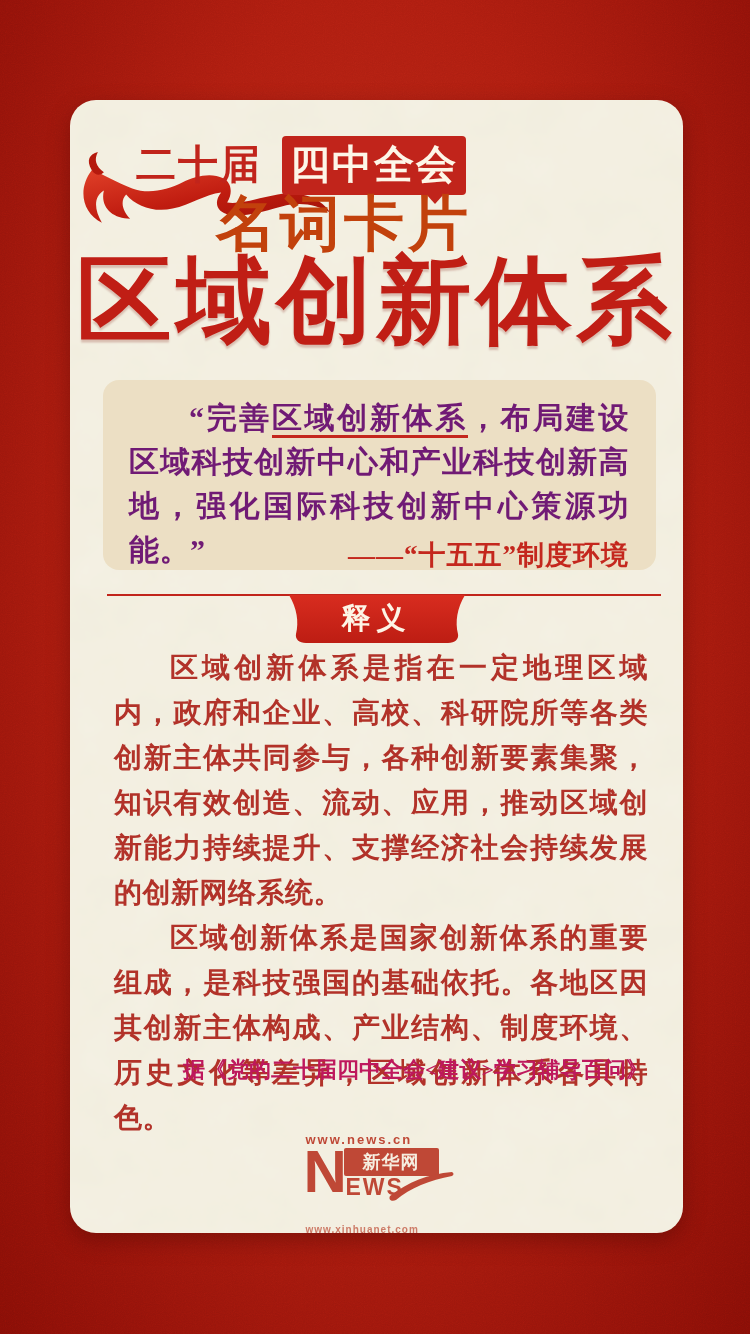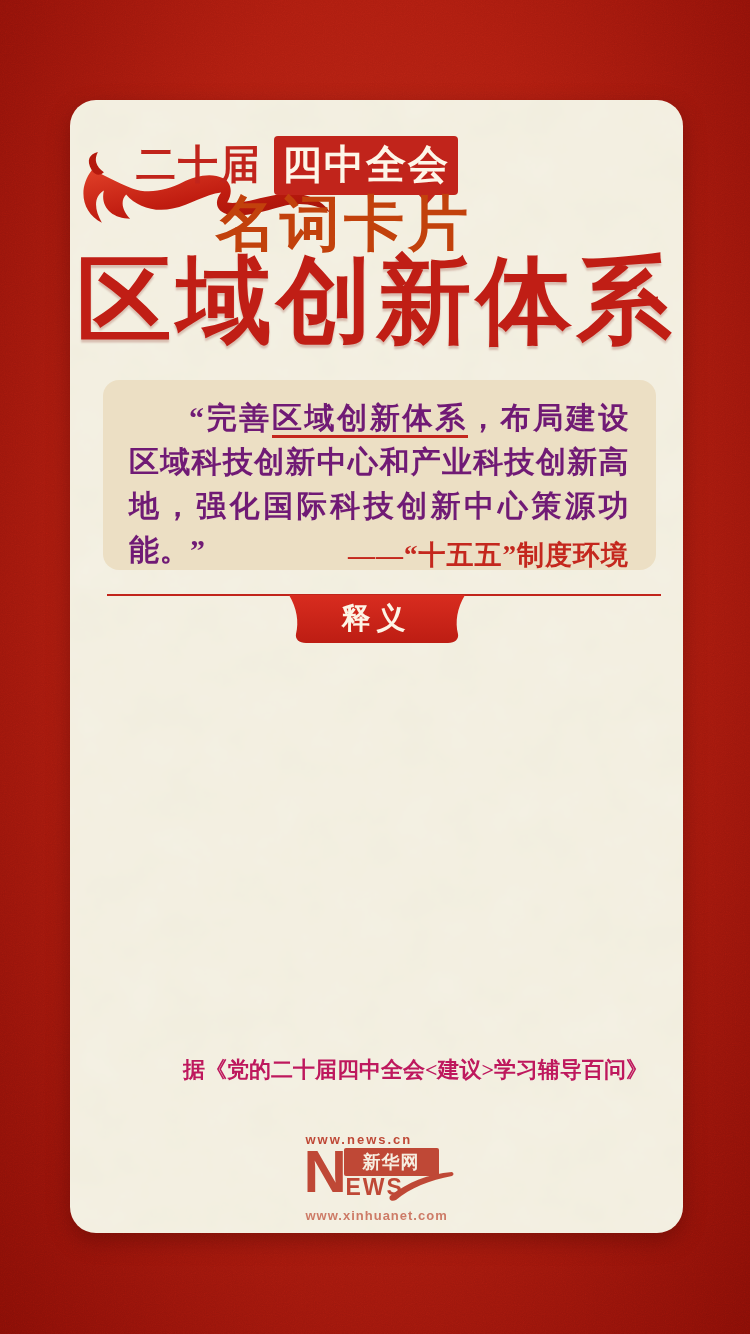--- a/index.html
+++ b/index.html
@@ -13,21 +13,21 @@
   .card{
     position:absolute;left:70px;top:100px;width:613px;height:1133px;
     background:#f2eedf;border-radius:26px;overflow:hidden;
     box-shadow:0 8px 22px rgba(60,5,2,.35);
   }
   .tex-paper{opacity:.5;mix-blend-mode:soft-light;}
   .abs{position:absolute;}
 
   
   .hdr-row1{left:66px;top:36px;font-size:40px;font-weight:bold;color:#c1241b;letter-spacing:2px;white-space:nowrap;z-index:3;}
-  .hdr-box{display:inline-block;position:relative;background:#c1241b;color:#fdf6e8;padding:1px 8px 3px;border-radius:4px;margin-left:12px;}
+  .hdr-box{display:inline-block;position:relative;background:#c1241b;color:#fdf6e8;padding:1px 8px 3px;border-radius:4px;margin-left:20px;}
   .hdr-notch{position:absolute;right:22px;bottom:-9px;width:0;height:0;
     border-left:9px solid transparent;border-right:9px solid transparent;border-top:10px solid #c1241b;}
   .hdr-row2{left:146px;top:84px;font-size:60px;font-weight:bold;color:#c2410c;letter-spacing:4px;z-index:3;}
   .ribbon{left:6px;top:50px;width:266px;height:96px;z-index:2;}
 
   
   .title{left:0;top:148px;width:613px;text-align:center;font-size:95px;line-height:1.12;
     font-weight:bold;color:#c01e15;letter-spacing:5px;
     text-shadow:0 3px 2px rgba(125,12,5,.22);}
 
@@ -56,21 +56,21 @@
   
   .logo{left:50%;top:1032px;transform:translateX(-50%);width:170px;text-align:left;
     font-family:"Liberation Sans","DejaVu Sans",sans-serif;color:#bf4836;}
   .logo-url-top{font-size:13px;font-weight:bold;letter-spacing:2px;margin-left:14px;}
   .logo-main{position:relative;height:58px;margin-top:1px;}
   .logo-n{position:absolute;left:12px;top:-6px;font-size:60px;font-weight:bold;line-height:1;}
   .logo-cn{position:absolute;left:52px;top:0;background:#bf4836;color:#f6eee0;
     font-size:18px;font-weight:bold;padding:2px 19px;letter-spacing:1px;border-radius:2px;}
   .logo-ews{position:absolute;left:54px;top:26px;font-size:23px;font-weight:bold;letter-spacing:2px;}
   .logo-swoosh{position:absolute;left:96px;top:22px;}
-  .logo-url-bottom{font-size:13px;font-weight:bold;letter-spacing:1px;color:#cd7b67;margin-left:14px;margin-top:2px;}
+  .logo-url-bottom{font-size:10px;font-weight:bold;letter-spacing:1px;color:#cd7b67;margin-left:14px;margin-top:18px;}
 </style>
 </head>
 <body>
 
 <div class="stage">
 
   <svg class="tex tex-bg" xmlns="http://www.w3.org/2000/svg">
     <filter id="nbg">
         <feTurbulence type="fractalNoise" baseFrequency="0.9" numOctaves="2" stitchTiles="stitch"></feTurbulence>
         <feColorMatrix type="saturate" values="0"></feColorMatrix>
@@ -119,20 +119,24 @@
           <linearGradient id="bg2" x1="0" y1="0" x2="0" y2="1">
             <stop offset="0" stop-color="#d82c1f"></stop>
               <stop offset="1" stop-color="#bd1d13"></stop>
           </linearGradient>
         </defs>
         <path fill="url(#bg2)" d="M0,0 L176,0 C168,13 166,27 169,39 C170,44 166,48 159,48 L17,48 C10,48 6,44 7,39 C10,27 8,13 0,0 Z"></path>
       </svg>
       <div class="banner-label">释义</div>
     </div>
 
+    <div class="abs body-text">
+      <p>区域创新体系是指在一定地理区域内，政府和企业、高校、科研院所等各类创新主体共同参与，各种创新要素集聚，知识有效创造、流动、应用，推动区域创新能力持续提升、支撑经济社会持续发展的创新网络系统。</p>
+      <p>区域创新体系是国家创新体系的重要组成，是科技强国的基础依托。各地区因其创新主体构成、产业结构、制度环境、历史文化等差异，区域创新体系各具特色。</p>
+    </div>
 
     <div class="abs source">据《党的二十届四中全会&lt;建议&gt;学习辅导百问》</div>
 
     <div class="abs logo">
       <div class="logo-url-top">www.news.cn</div>
       <div class="logo-main">
         <span class="logo-n">N</span>
         <span class="logo-cn">新华网</span>
         <span class="logo-ews">EWS</span>
         <svg class="logo-swoosh" width="66" height="34" viewBox="0 0 66 34" xmlns="http://www.w3.org/2000/svg">

